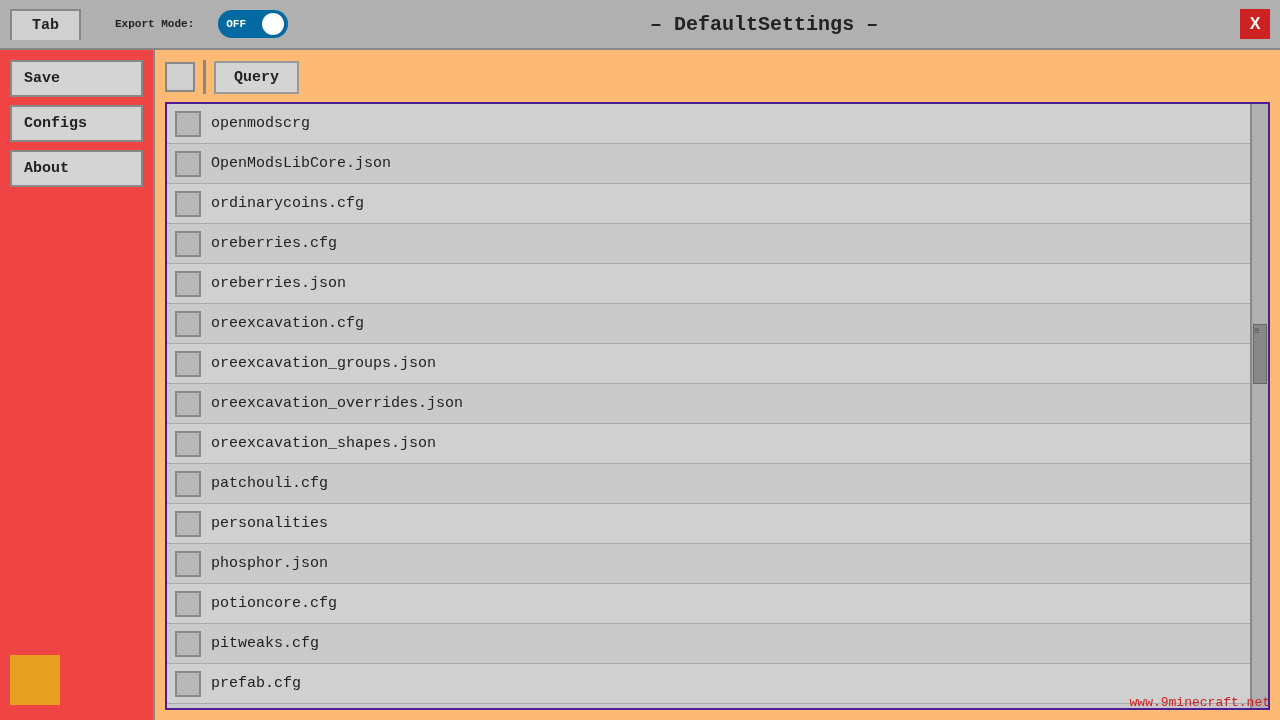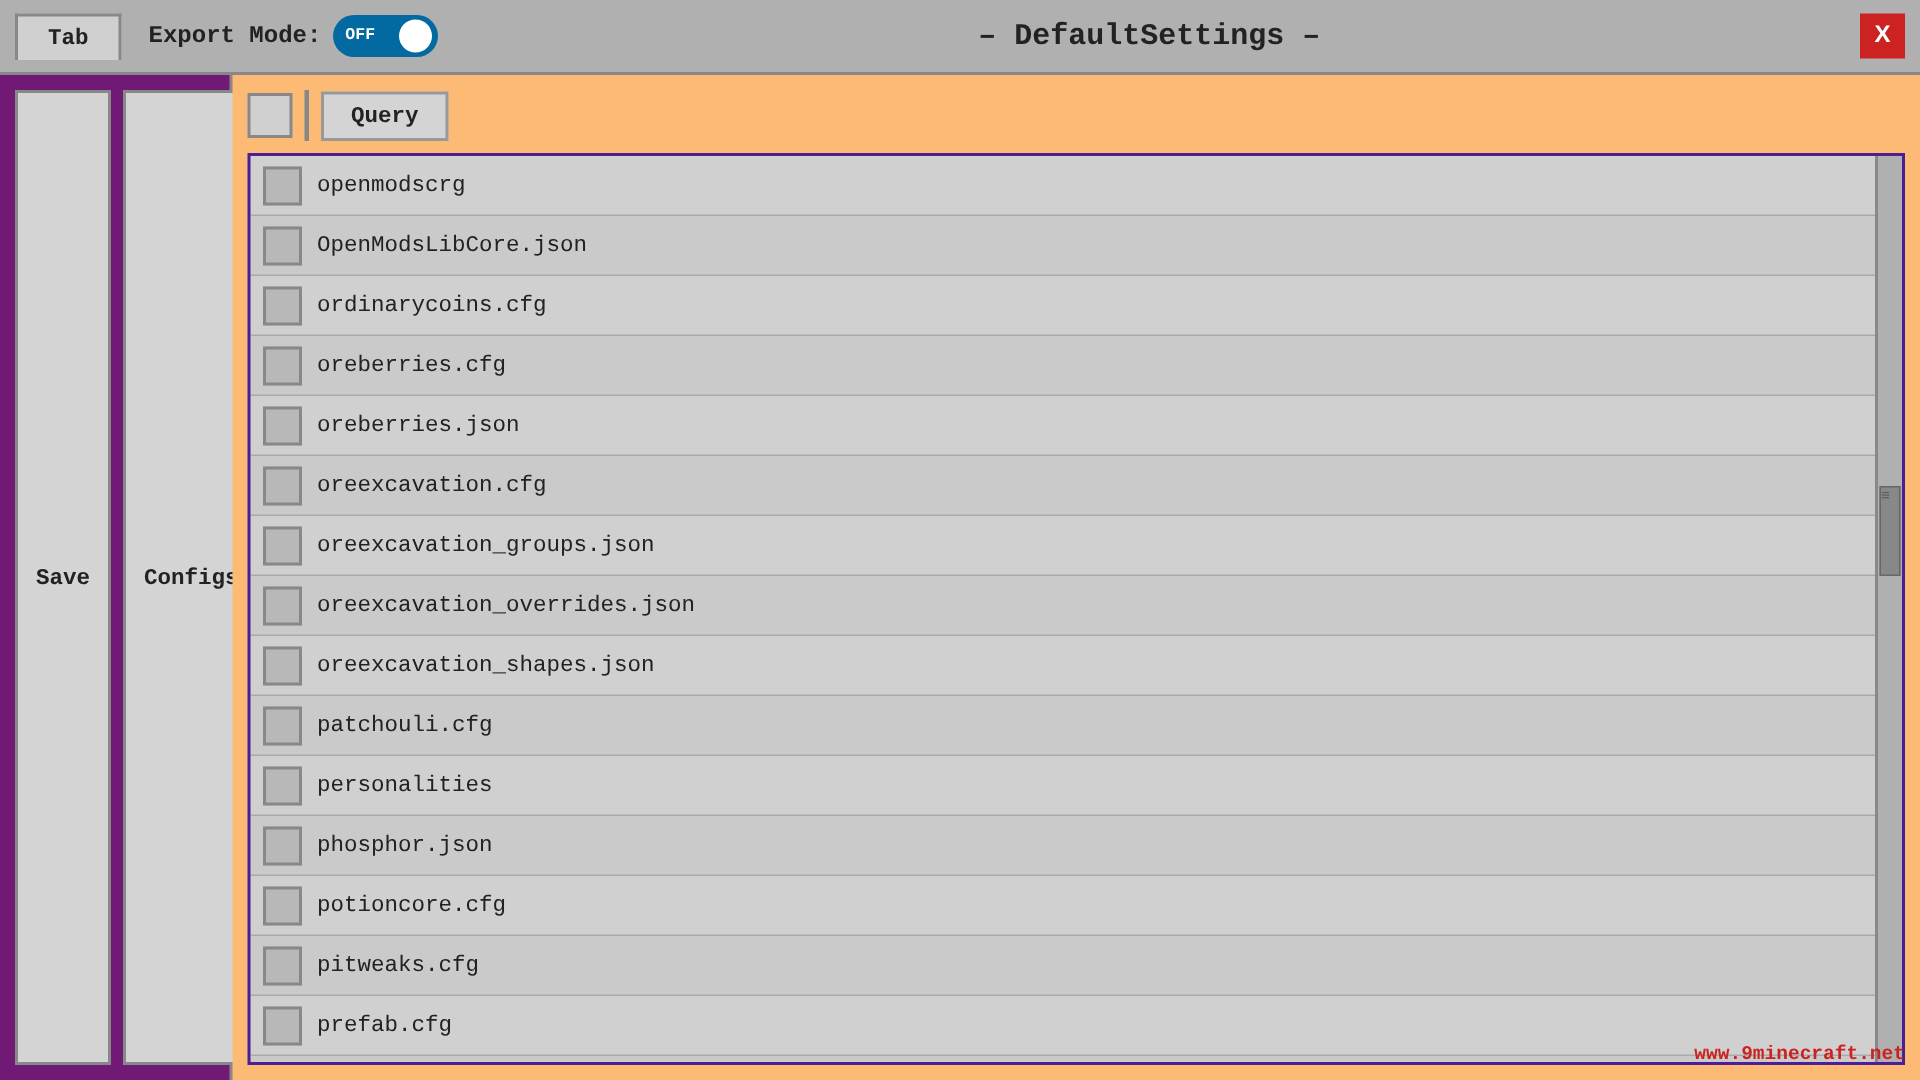--- a/index.html
+++ b/index.html
@@ -13,35 +13,35 @@
     }
 
     
     .top-bar {
       display: flex;
       align-items: center;
       height: 50px;
       background: #b0b0b0;
       border-bottom: 2px solid #888;
       padding: 0 10px;
-      gap: 8px;
+      gap: 24px;
     }
     .tab-btn {
       background: #d0d0d0;
       border: 2px solid #888;
       border-bottom: none;
       padding: 6px 20px;
       font-family: 'Courier New', Courier, monospace;
       font-size: 15px;
       font-weight: bold;
       cursor: pointer;
       color: #222;
     }
     .export-label {
-      font-size: 16px;
+      font-size: 11px;
       color: #222;
       font-weight: bold;
       margin-left: 10px;
     }
     .toggle-container {
       display: flex;
       align-items: center;
       background: #0369a1;
       border-radius: 20px;
       padding: 3px 6px 3px 8px;
@@ -87,23 +87,23 @@
 
     
     .main-layout {
       display: flex;
       height: calc(720px - 50px);
     }
 
     
     .sidebar {
       width: 155px;
-      background: #701a75;
-      display: flex;
-      flex-direction: row;
+      background: #ef4444;
+      display: flex;
+      flex-direction: column;
       padding: 10px 10px 10px 10px;
       gap: 8px;
       border-right: 2px solid #888;
     }
     .sidebar-btn {
       background: #d4d4d4;
       border: 2px solid #888;
       padding: 8px 12px;
       font-family: 'Courier New', Courier, monospace;
       font-size: 15px;
@@ -117,21 +117,21 @@
     }
     .orange-block {
       width: 50px;
       height: 50px;
       background: #e8a020;
       margin-bottom: 5px;
     }
     .watermark {
       font-size: 13px;
       color: #cc2222;
-      font-weight: bold;
+      font-weight: normal;
       position: absolute;
       bottom: 10px;
       right: 10px;
     }
 
     
     .content-area {
       flex: 1;
       display: flex;
       flex-direction: column;

